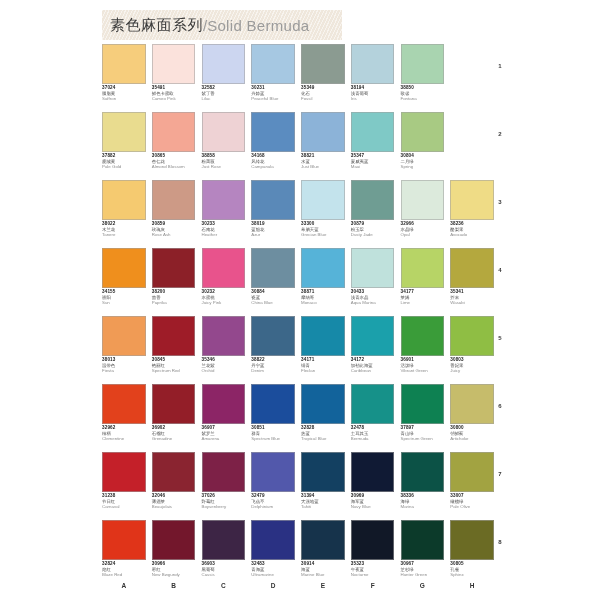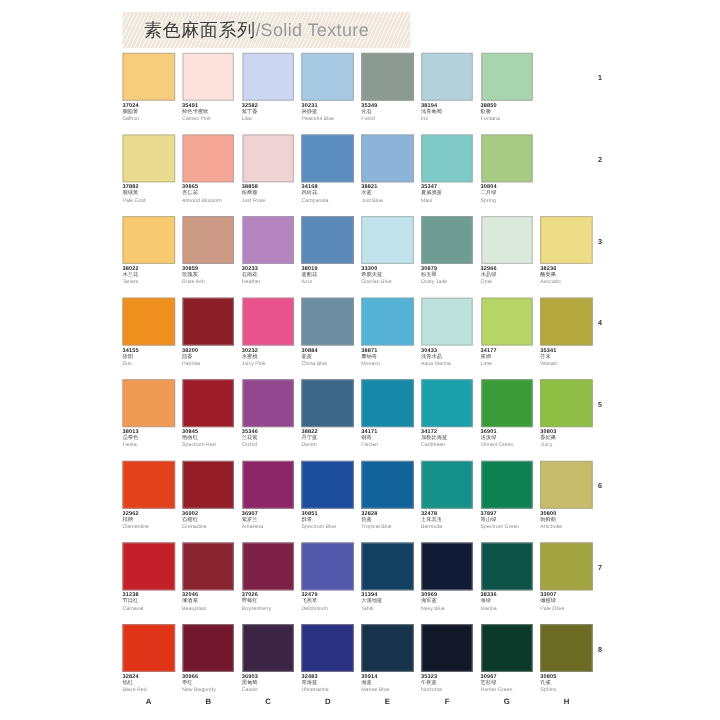--- a/index.html
+++ b/index.html
@@ -23,21 +23,21 @@
     width: 240px; height: 30px;
     background: #efe7dc;
     background-image: repeating-linear-gradient(
         115deg,
         rgba(255,255,255,0.55) 0px,
         rgba(255,255,255,0.55) 1px,
         rgba(0,0,0,0.0) 1px,
         rgba(0,0,0,0.0) 3px);
     display: flex;
     align-items: center;
-    padding-left: 18px;
+    padding-left: 8px;
     white-space: nowrap;
   }
   #title-cn {
     font-size: 15px;
     color: #3b3b3b;
     letter-spacing: 0.5px;
     font-family: "DejaVu Sans", sans-serif;
   }
   #title-sep { font-size: 15px; color: #9b9b9b; }
   #title-en {
@@ -129,21 +129,21 @@
   }
 </style>
 </head>
 <body>
 
 <div id="page">
 
   <div id="header-banner">
     <span id="title-cn">素色麻面系列</span>
     <span id="title-sep">/</span>
-    <span id="title-en">Solid Texture</span>
+    <span id="title-en">Solid Bermuda</span>
   </div>
 
   <div id="grid">
       <div class="cell">
         <div class="swatch" style="background: rgb(246, 205, 124);"></div>
         <div class="labels">
           <span class="code">37024</span>
           <span class="cn">胭脂黄</span>
           <span class="en">Saffron</span>
         </div>

